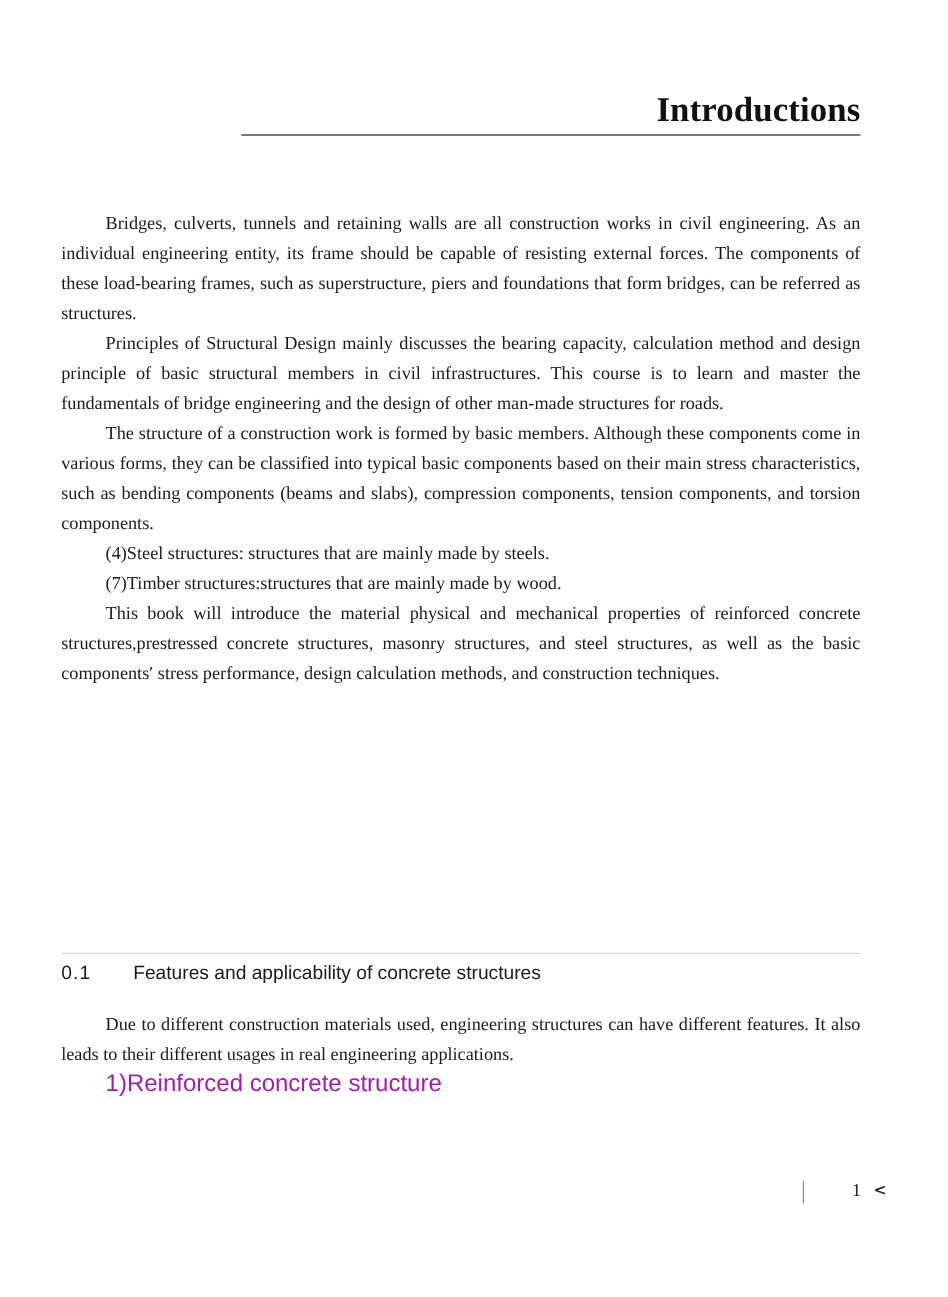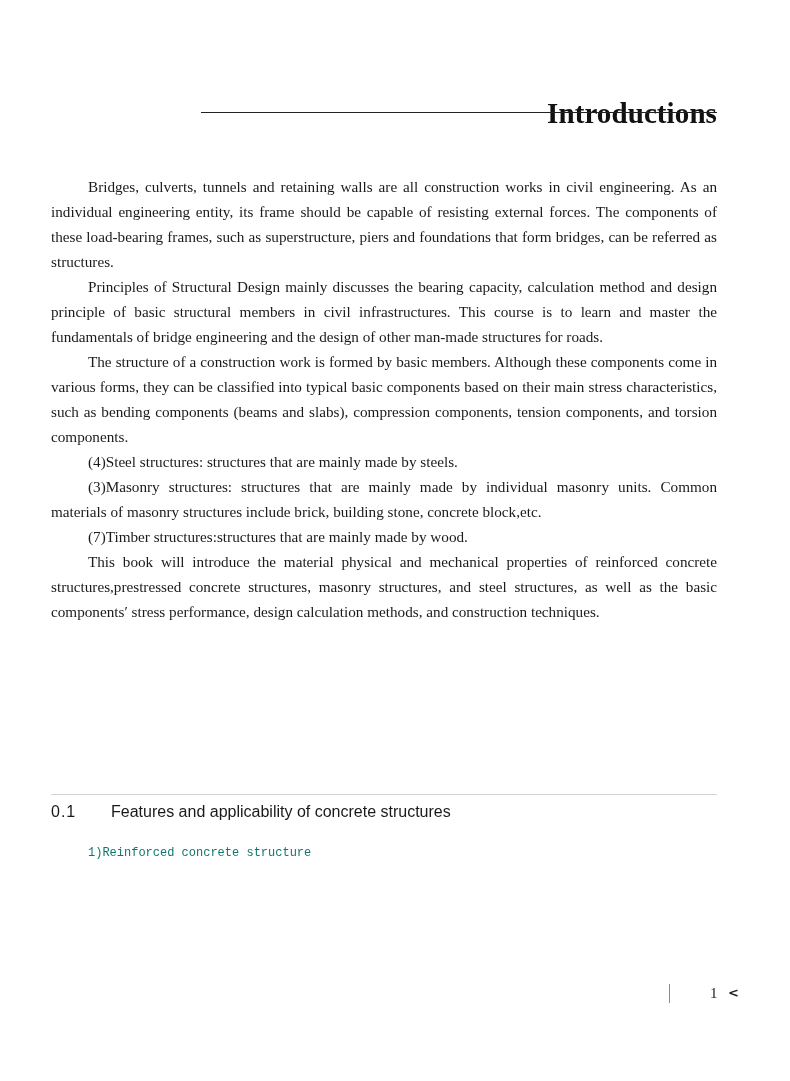--- a/index.html
+++ b/index.html
@@ -17,21 +17,20 @@
     .chapter-title {
       position: absolute;
       right: 73px;
       top: 74px;
       font-family: "Liberation Serif", serif;
       font-weight: bold;
       font-size: 29px;
       letter-spacing: 0.1px;
       color: #111;
       line-height: 36px;
-      margin-top: 21px;
     }
     .title-rule {
       position: absolute;
       left: 201px;
       top: 112px;
       width: 516px;
       height: 0;
       border-top: 1.5px solid #222;
     }
     .body-text {
@@ -68,24 +67,24 @@
       white-space: nowrap;
     }
     .section-heading .num {
       display: inline-block;
       width: 60px;
       letter-spacing: 1px;
     }
     .subheading {
       margin: 0;
       padding-left: 37px;
-      font-family: Liberation Mono, monospace;
-      font-size: 12px;
+      font-family: Liberation Sans, sans-serif;
+      font-size: 20px;
       line-height: 25px;
-      color: #0f766e;
+      color: #a21caf;
     }
     .page-footer {
       position: absolute;
       top: 984px;
       left: 660px;
       height: 20px;
       width: 70px;
       font-family: "Liberation Serif", serif;
       font-size: 15px;
       color: #222;
@@ -118,31 +117,31 @@
 <body>
 
 <div class="chapter-title">Introductions</div>
 <div class="title-rule"></div>
 
 <div class="body-text" style="top:174px;">
   <p class="para">Bridges, culverts, tunnels and retaining walls are all construction works in civil engineering. As an individual engineering entity, its frame should be capable of resisting external forces. The components of these load-bearing frames, such as superstructure, piers and foundations that form bridges, can be referred as structures.</p>
   <p class="para">Principles of Structural Design mainly discusses the bearing capacity, calculation method and design principle of basic structural members in civil infrastructures. This course is to learn and master the fundamentals of bridge engineering and the design of other man-made structures for roads.</p>
   <p class="para">The structure of a construction work is formed by basic members. Although these components come in various forms, they can be classified into typical basic components based on their main stress characteristics, such as bending components (beams and slabs), compression components, tension components, and torsion components.</p>
   <p class="para">(4)Steel structures: structures that are mainly made by steels.</p>
-  <p class="para">(3)Masonry structures: structures that are mainly made by individual masonry units. Common materials of masonry structures include brick, building stone, concrete block,etc.</p>
   <p class="para">(7)Timber structures:structures that are mainly made by wood.</p>
   <p class="para">This book will introduce the material physical and mechanical properties of reinforced concrete structures,prestressed concrete structures, masonry structures, and steel structures, as well as the basic components′ stress performance, design calculation methods, and construction techniques.</p>
 </div>
 
 <div class="section-rule"></div>
 <div class="section-heading">
   <span class="num">0.1</span><span>Features and applicability of concrete structures</span>
 </div>
 
 <div class="body-text" style="top:841px;">
+  <p class="para">Due to different construction materials used, engineering structures can have different features. It also leads to their different usages in real engineering applications.</p>
   <p class="subheading">1)Reinforced concrete structure</p>
 </div>
 
 <div class="page-footer">
   <div class="footer-bar"></div>
   <span class="page-num">1</span>
   <span class="page-arrow">&lt;</span>
 </div>
 
 </body></html>

